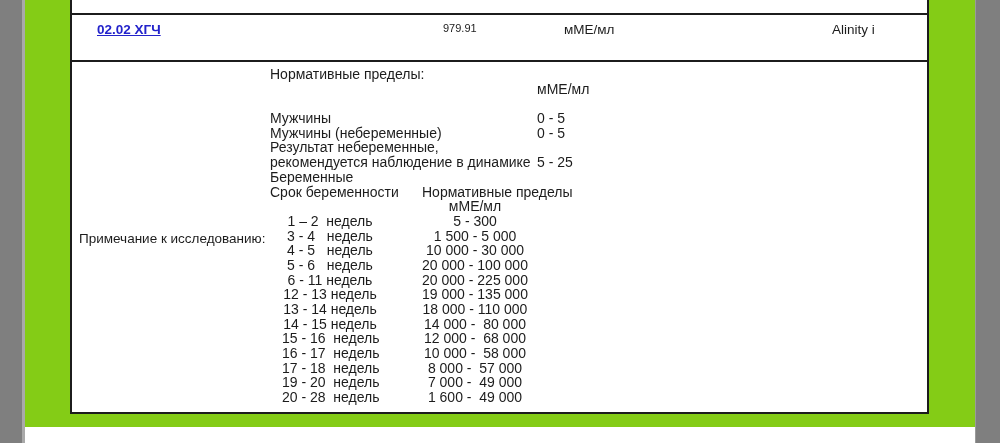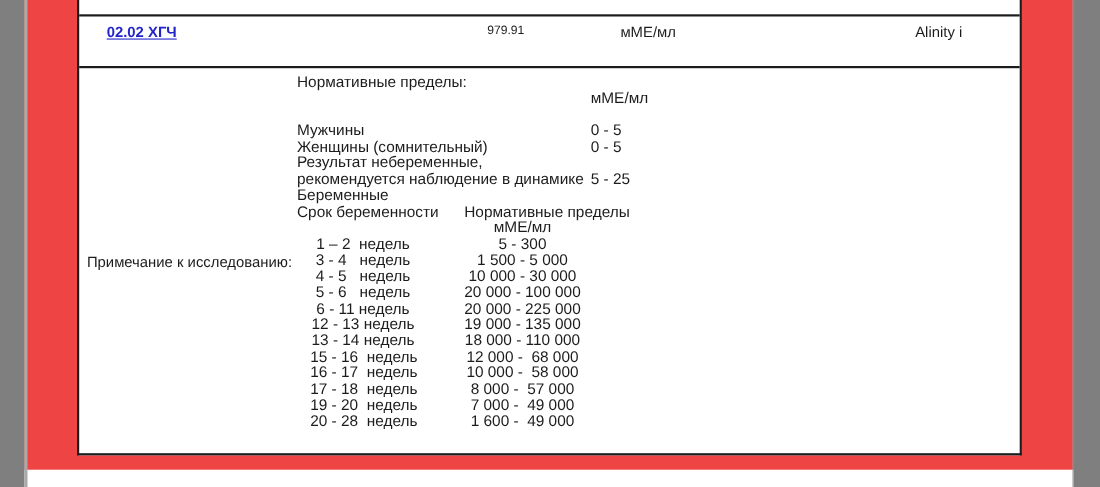--- a/index.html
+++ b/index.html
@@ -1,21 +1,21 @@
 <!DOCTYPE html>
 <html><head>
 <meta charset="utf-8">
 <style>
   html,body{margin:0;padding:0;}
   body{
     width:1000px;height:443px;overflow:hidden;
     font-family:"Liberation Sans","DejaVu Sans",sans-serif;
     background:#ffffff;color:#1c1c1c;
   }
-  .stage{position:relative;width:1000px;height:427px;background:#ef4444;}
+  .stage{position:relative;width:1000px;height:427px;background:#84cc16;}
 
   
   .margin-strip{position:absolute;top:0;height:443px;background:#7f7f7f;}
   .margin-strip.left{left:0;width:22px;}
   .margin-strip.left-edge{left:22px;width:3px;background:#a9a9a9;}
   .margin-strip.right{left:976px;width:24px;}
   .margin-strip.right-edge{left:975px;width:1px;background:#9a9a9a;}
 
   
   .sheet{
@@ -82,21 +82,21 @@
           <span class="c1"> </span>
           <span>мМЕ/мл</span>
         </div>
         <div class="line"></div>
 
         <div class="line">
           <span class="c1">Мужчины</span>
           <span>0 - 5</span>
         </div>
         <div class="line">
-          <span class="c1">Женщины (сомнительный)</span>
+          <span class="c1">Мужчины (небеременные)</span>
           <span>0 - 5</span>
         </div>
         <div class="line">
           <span class="c1">Результат небеременные,</span>
           <span></span>
         </div>
         <div class="line">
           <span class="c1">рекомендуется наблюдение в динамике</span>
           <span>5 - 25</span>
         </div>
@@ -144,20 +144,25 @@
           <span class="wk">12 - 13 недель</span>
           <span class="gap"> </span>
           <span class="rg">19 000 - 135 000</span>
         </div>
         <div class="line">
           <span class="wk">13 - 14 недель</span>
           <span class="gap"> </span>
           <span class="rg">18 000 - 110 000</span>
         </div>
         <div class="line">
+          <span class="wk">14 - 15 недель</span>
+          <span class="gap"> </span>
+          <span class="rg">14 000 -  80 000</span>
+        </div>
+        <div class="line">
           <span class="wk">15 - 16  недель</span>
           <span class="gap"> </span>
           <span class="rg">12 000 -  68 000</span>
         </div>
         <div class="line">
           <span class="wk">16 - 17  недель</span>
           <span class="gap"> </span>
           <span class="rg">10 000 -  58 000</span>
         </div>
         <div class="line">

